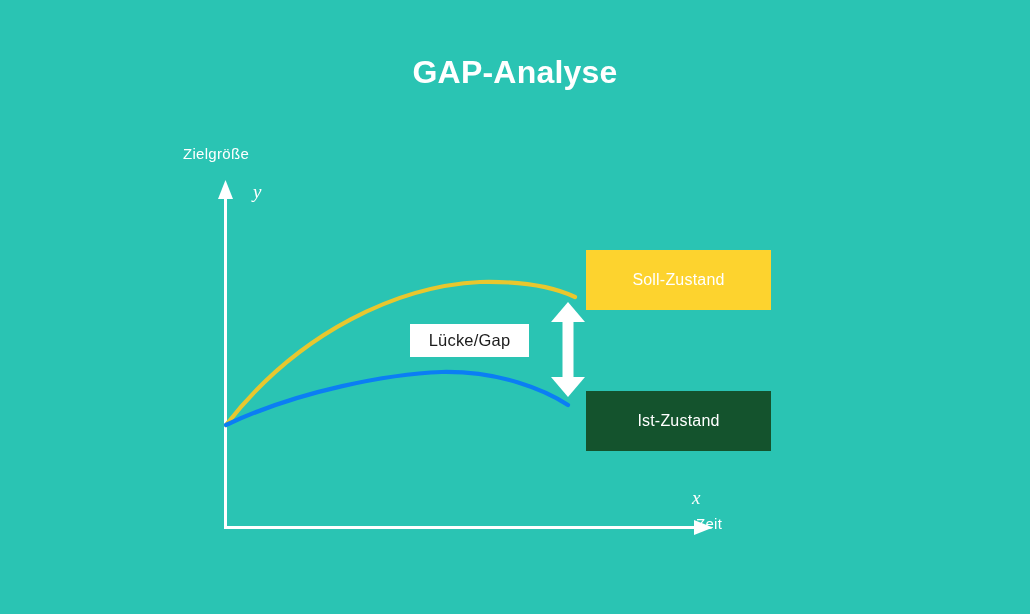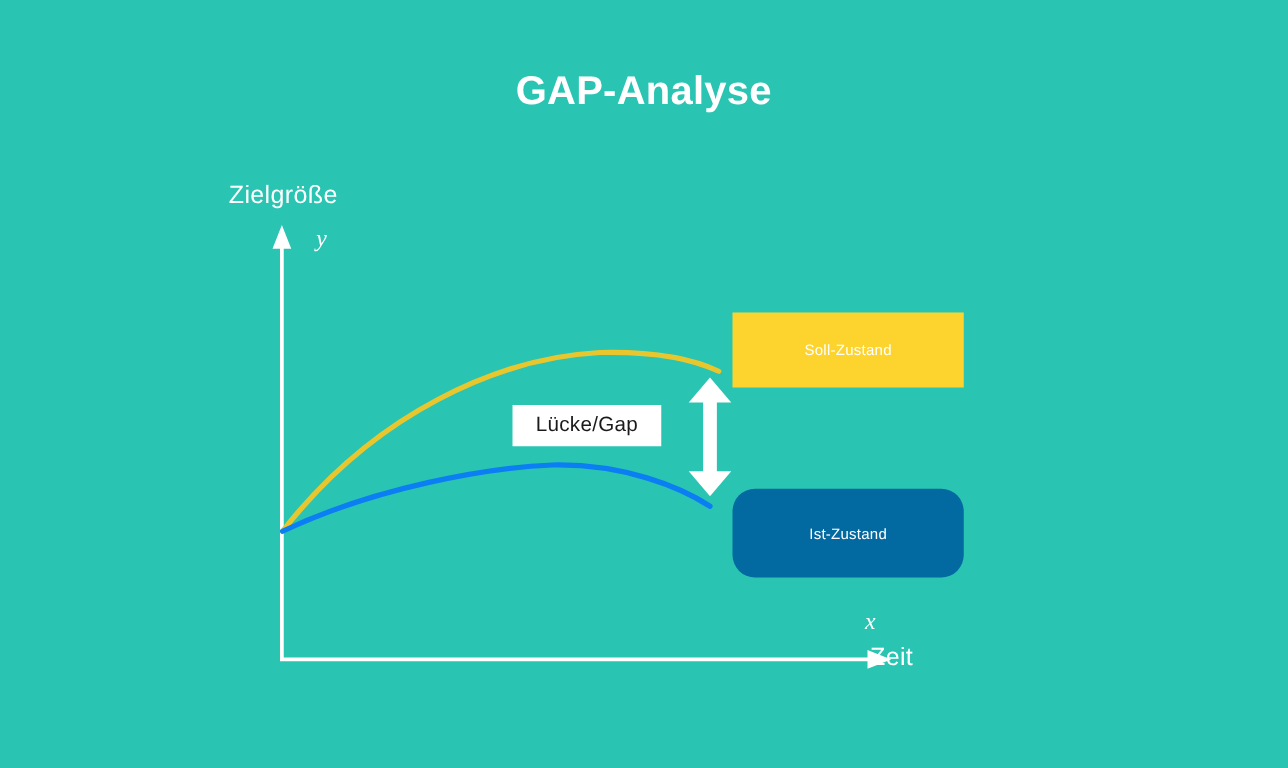--- a/index.html
+++ b/index.html
@@ -31,21 +31,21 @@
     font-size: 32px;
     line-height: 32px;
     letter-spacing: 0.2px;
   }
   .title-line {
     display: block;
   }
   .axis-caption {
     position: absolute;
     color: #ffffff;
-    font-size: 20px;
+    font-size: 15px;
     letter-spacing: 0.3px;
     white-space: nowrap;
   }
   #y-caption {
     left: 183px;
     top: 145px;
   }
   #x-caption {
     left: 696px;
     top: 515px;
@@ -64,37 +64,36 @@
   #x-var {
     left: 692px;
     top: 487px;
   }
   .legend-box {
     position: absolute;
     display: flex;
     align-items: center;
     justify-content: center;
     color: #ffffff;
-    font-size: 12px;
+    font-size: 16px;
     letter-spacing: 0.2px;
   }
   #soll-box {
     left: 586px;
     top: 250px;
     width: 185px;
     height: 60px;
     background: #fdd32e;
   }
   #ist-box {
     left: 586px;
     top: 391px;
     width: 185px;
-    height: 71px;
-    background: #0369a1;
-    border-radius: 18px;
+    height: 60px;
+    background: #14532d;
   }
   #gap-label {
     position: absolute;
     left: 410px;
     top: 324px;
     width: 119px;
     height: 33px;
     background: #ffffff;
     color: #1b1b1b;
     display: flex;

